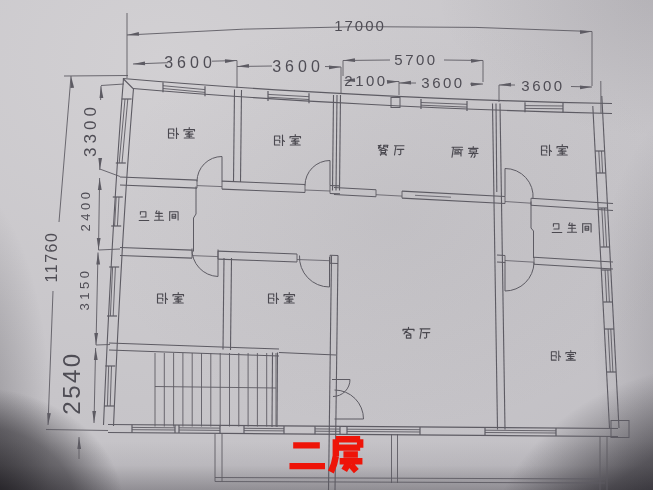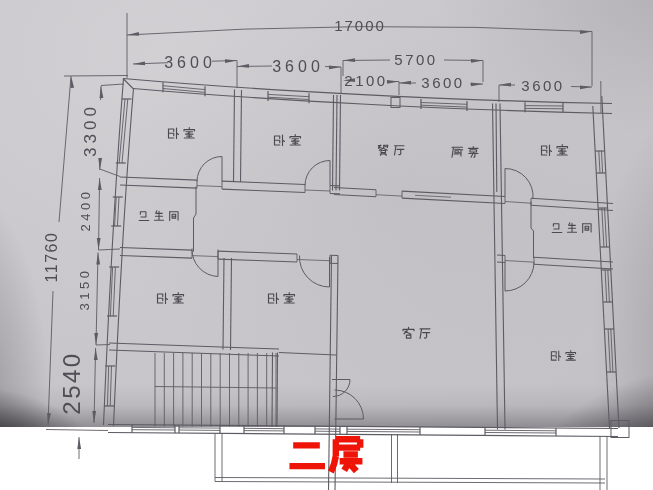--- a/index.html
+++ b/index.html
@@ -1,16 +1,16 @@
 <!DOCTYPE html>
 <html><head><meta charset="utf-8"><title>floorplan</title>
 <style>
 html,body{margin:0;padding:0;width:653px;height:490px;overflow:hidden;}
 body{font-family:"Liberation Sans",sans-serif;}
-#photo{position:relative;width:653px;height:427px;transform:translateZ(0);will-change:transform;
+#photo{position:relative;width:653px;height:490px;transform:translateZ(0);will-change:transform;
 background:
 radial-gradient(210px 170px at -25px 508px, rgba(8,6,10,0.85) 0%, rgba(12,10,15,0.46) 48%, rgba(20,18,24,0) 71%),
 radial-gradient(115px 320px at -35px 425px, rgba(30,28,35,0.34) 0%, rgba(30,28,35,0) 75%),
 radial-gradient(335px 300px at 722px 580px, rgba(8,6,12,0.92) 0%, rgba(12,10,16,0.55) 45%, rgba(20,18,26,0) 72%),
 radial-gradient(150px 310px at 705px 330px, rgba(40,37,46,0.22) 0%, rgba(40,37,46,0) 75%),
 linear-gradient(to top, rgba(35,32,40,0.32) 0%, rgba(35,32,40,0.07) 5%, rgba(35,32,40,0) 10%),
 radial-gradient(320px 210px at 660px -10px, rgba(70,67,75,0.14) 0%, rgba(70,67,75,0) 70%),
 radial-gradient(1000px 760px at 25% 12%, #d2d0d3 0%, #c7c5c9 45%, #bbb9bf 100%);
 }
 #grain{position:absolute;left:0;top:0;width:100%;height:100%;

